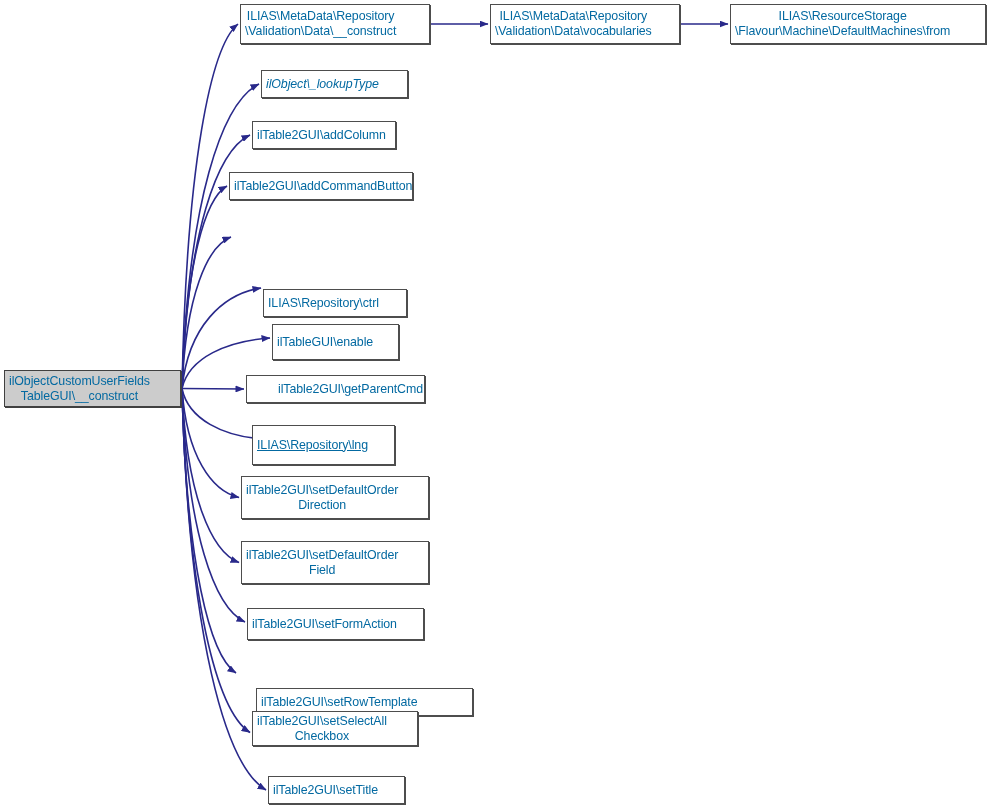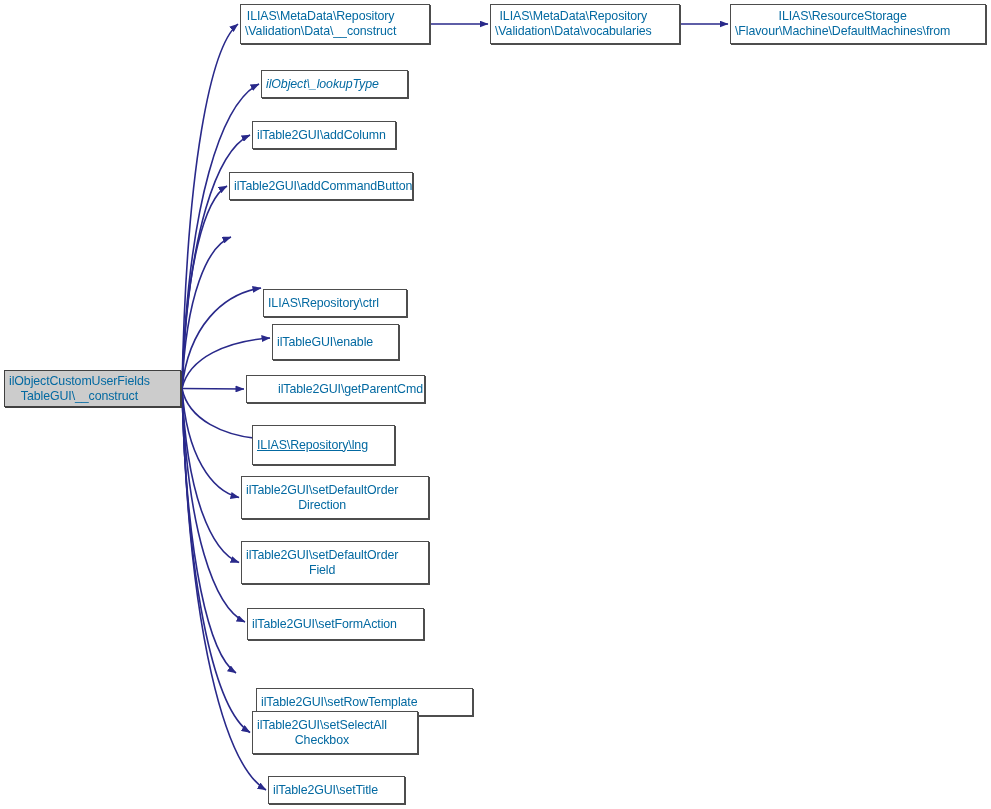--- a/index.html
+++ b/index.html
@@ -120,21 +120,21 @@
   <div class="node" id="node-set_default_order_field" style="left: 241px; top: 541px; width: 188px; height: 43px;">
     <span class="node-label">ilTable2GUI\setDefaultOrder
 Field</span>
   </div>
   <div class="node" id="node-set_form_action" style="left: 247px; top: 608px; width: 177px; height: 32px;">
     <span class="node-label">ilTable2GUI\setFormAction</span>
   </div>
   <div class="node" id="node-set_row_template" style="left: 256px; top: 659px; width: 217px; height: 28px; margin-top: 29px;">
     <span class="node-label">ilTable2GUI\setRowTemplate</span>
   </div>
-  <div class="node" id="node-set_select_all_checkbox" style="left: 252px; top: 711px; width: 166px; height: 43px;">
+  <div class="node" id="node-set_select_all_checkbox" style="left: 252px; top: 711px; width: 166px; height: 35px;">
     <span class="node-label">ilTable2GUI\setSelectAll
 Checkbox</span>
   </div>
   <div class="node" id="node-set_title" style="left: 268px; top: 776px; width: 137px; height: 28px;">
     <span class="node-label">ilTable2GUI\setTitle</span>
   </div>
 
   <div class="node" id="node-vocabularies" style="left: 490px; top: 4px; width: 190px; height: 40px;">
     <span class="node-label">ILIAS\MetaData\Repository
 \Validation\Data\vocabularies</span>

